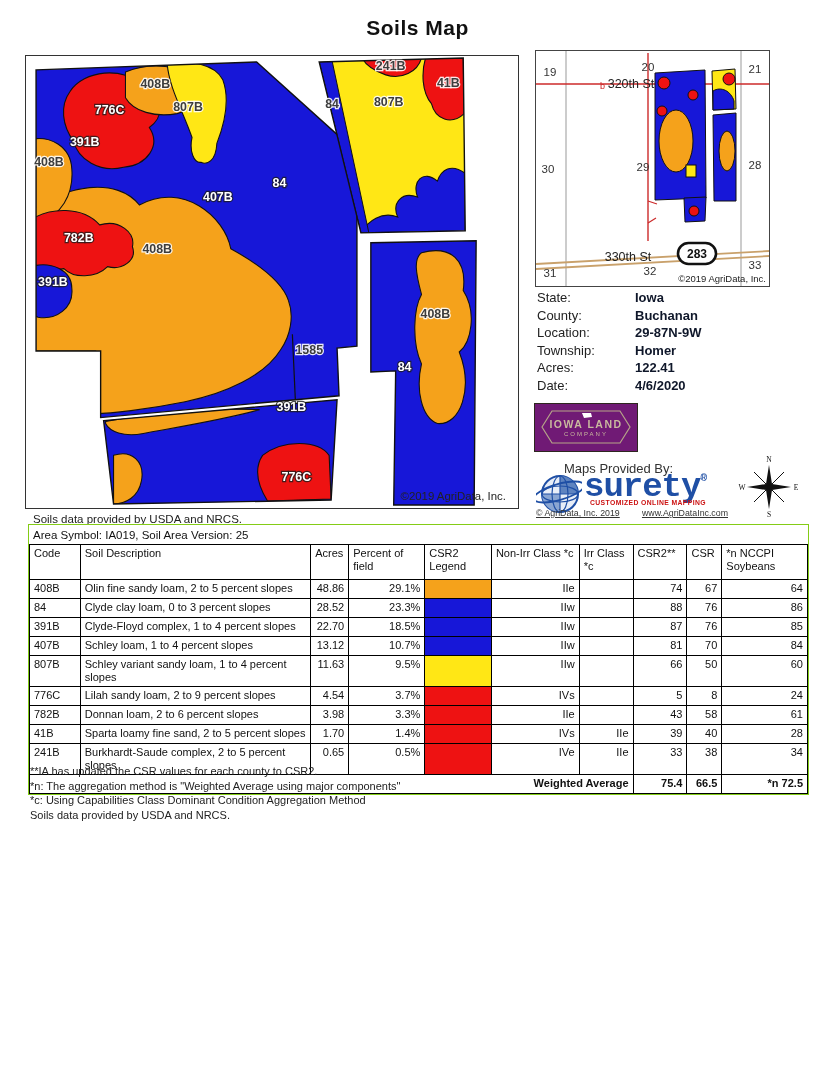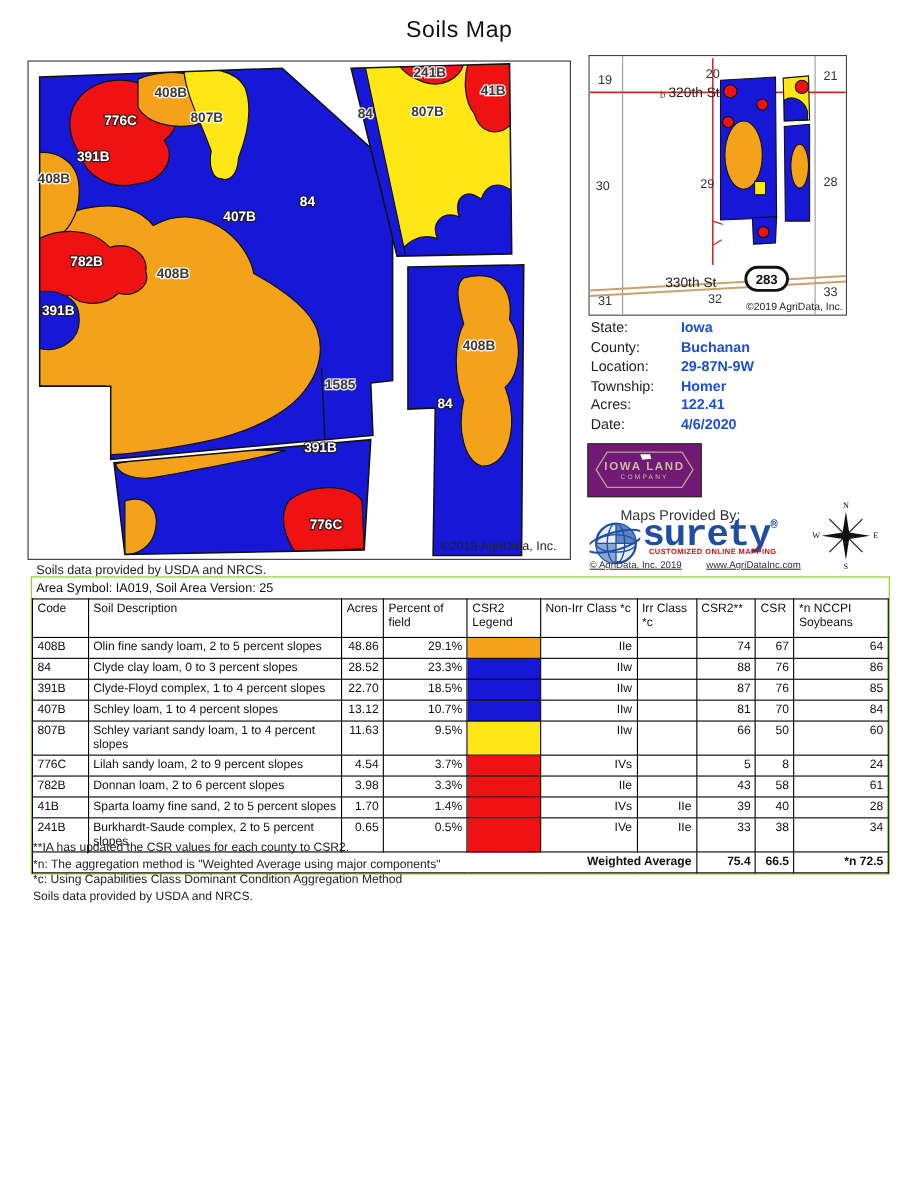--- a/index.html
+++ b/index.html
@@ -1,20 +1,20 @@
 <!DOCTYPE html>
 <html><head>
 <meta charset="utf-8">
 <style>
   html,body{margin:0;padding:0;background:#fff;}
   body{font-family:"Liberation Sans",sans-serif;color:#222;}
   #page{position:relative;width:835px;height:1080px;background:#fff;overflow:hidden;}
 
   .title{position:absolute;top:16px;left:0;width:835px;text-align:center;
-         font-size:21px;font-weight:normal;color:#111;letter-spacing:.5px;}
+         font-size:21px;font-weight:bold;color:#111;letter-spacing:.5px;}
 
   
   .main-map{position:absolute;left:25px;top:55px;width:492px;height:452px;
             border:1.5px solid #333;background:#fff;}
   .map-caption{position:absolute;left:33px;top:513px;font-size:11.5px;color:#222;}
 
   .lbl{font-size:12.5px;font-weight:bold;paint-order:stroke;}
   .lbl.light{fill:#ffffff;stroke:#1b1b1b;stroke-width:2.4px;stroke-opacity:.8;}
   .lbl.dark{fill:#3d3d3d;stroke:#ffffff;stroke-width:2.4px;stroke-opacity:.9;}
 
@@ -24,21 +24,21 @@
   .inset text{font-size:11.5px;fill:#333;}
   .inset .road-label{font-size:12.5px;fill:#222;}
   .inset .badge-text{font-size:12px;font-weight:bold;fill:#111;}
   .inset .credit{font-size:9.5px;fill:#222;}
   .inset .bmark{font-size:9px;fill:#c22;}
 
   
   .property{position:absolute;left:537px;top:291px;width:240px;font-size:13px;}
   .prop-row{display:flex;margin-bottom:4.5px;line-height:13px;}
   .prop-label{width:82px;color:#222;}
-  .prop-value{font-weight:bold;color:#1d4ed8;}
+  .prop-value{font-weight:bold;color:#0f172a;margin-left:16px;}
 
   
   .iowa-logo{position:absolute;left:534px;top:403px;width:102px;height:47px;
              background:#701a75;border:1px solid #2e2620;display:flex;align-items:center;justify-content:center;}
   .iowa-logo svg{position:absolute;left:0;top:0;}
   .iowa-inner{position:relative;text-align:center;color:#c9ba9e;z-index:2;}
   .iowa-line1{font-size:10.5px;font-weight:bold;letter-spacing:1.5px;}
   .iowa-line2{font-size:6px;letter-spacing:2px;margin-top:1px;}
 
   

